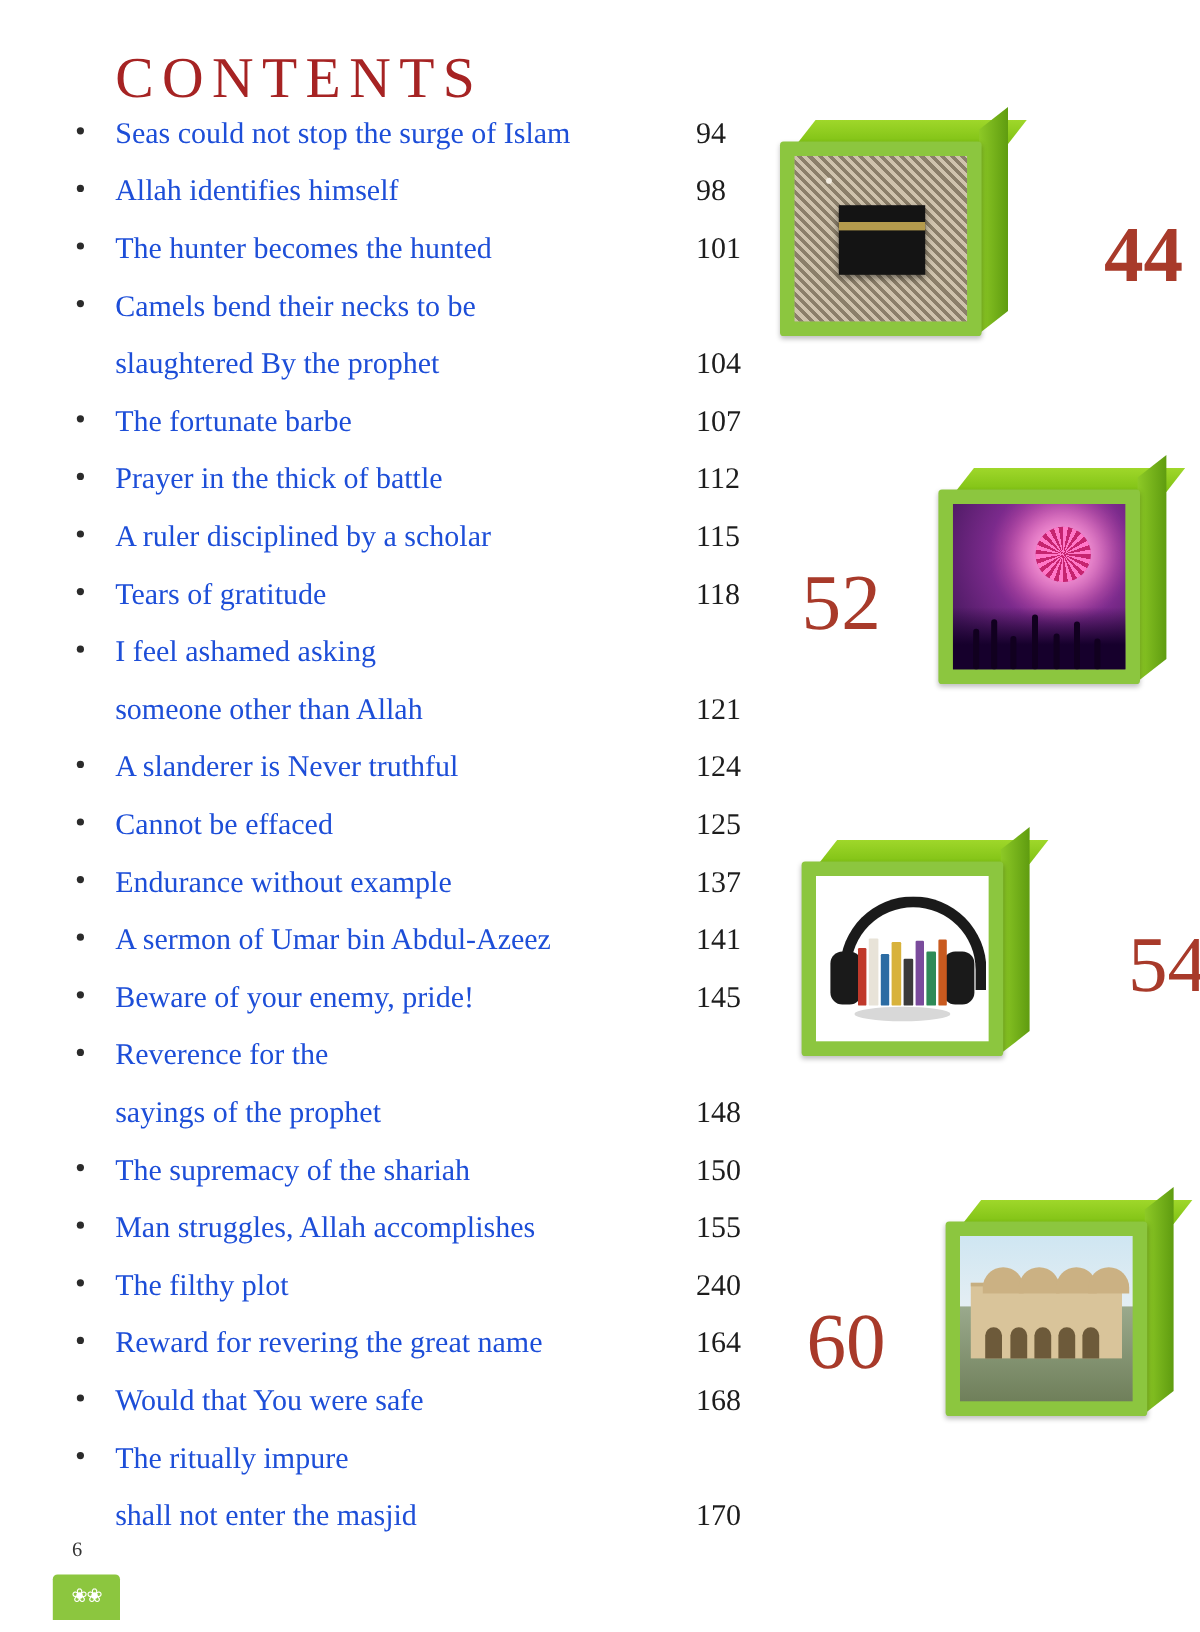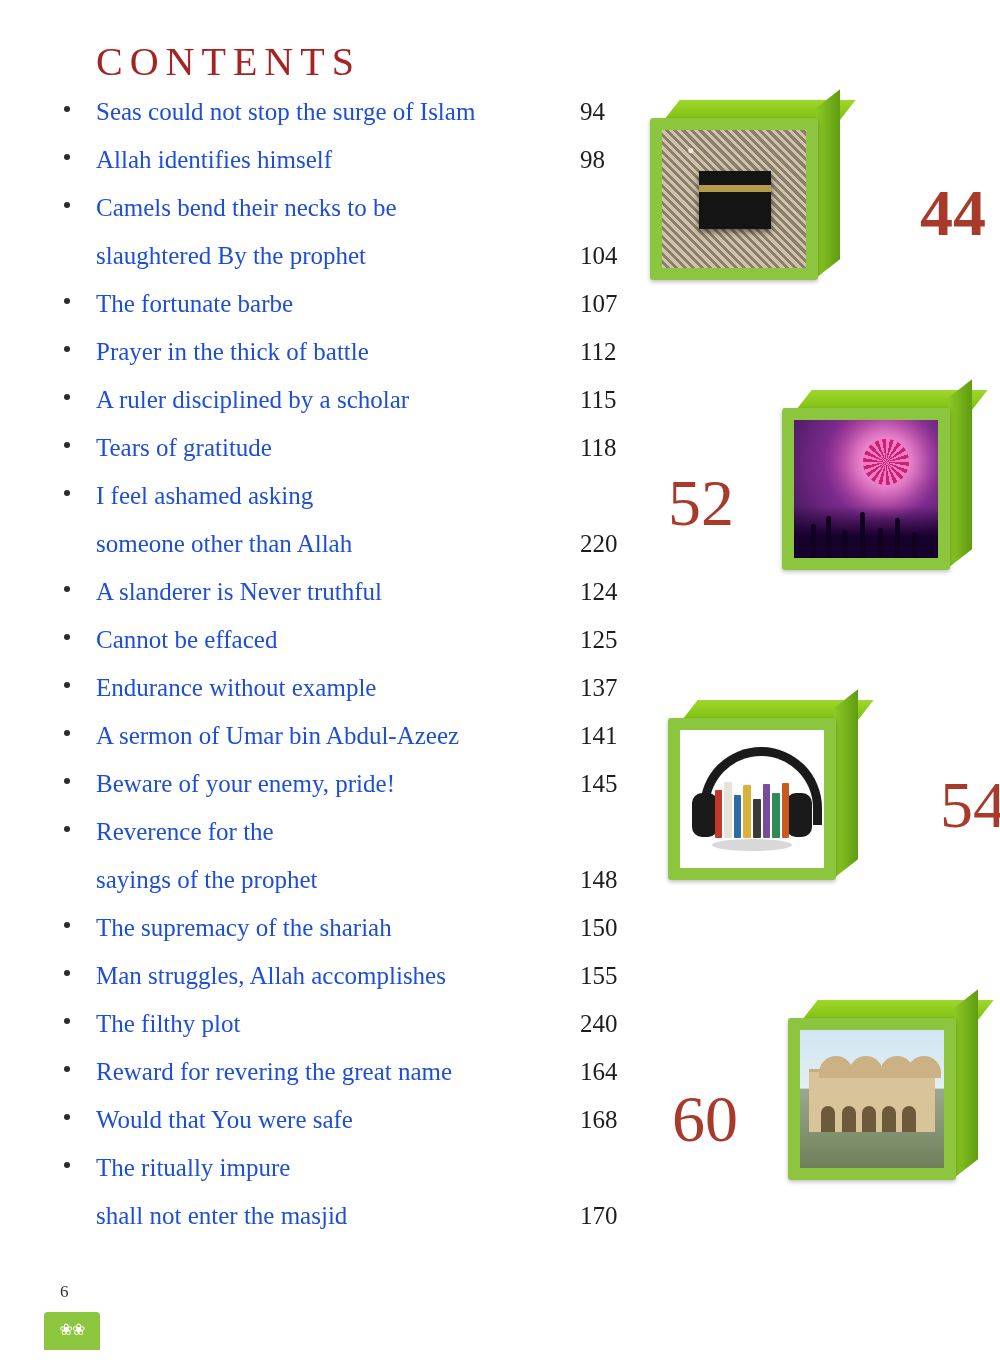--- a/index.html
+++ b/index.html
@@ -19,21 +19,21 @@
     position: relative;
     width: 1000px;
     height: 1360px;
   }
 
   
   .contents-heading {
     position: absolute;
     left: 96px;
     top: 38px;
-    font-size: 40px;
+    font-size: 48px;
     letter-spacing: 7px;
     color: #a62323;
     font-family: "Liberation Serif", serif;
     font-weight: normal;
   }
 
   
   .toc {
     position: absolute;
     left: 50px;
@@ -320,20 +320,25 @@
         <span class="toc-title">Seas could not stop the surge of Islam</span>
         <span class="toc-page">94</span>
       </div>
       <div class="toc-row">
         <span class="bullet"></span>
         <span class="toc-title">Allah identifies himself</span>
         <span class="toc-page">98</span>
       </div>
       <div class="toc-row">
         <span class="bullet"></span>
+        <span class="toc-title">The hunter becomes the hunted</span>
+        <span class="toc-page">101</span>
+      </div>
+      <div class="toc-row">
+        <span class="bullet"></span>
         <span class="toc-title">Camels bend their necks to be</span>
         <span class="toc-page"></span>
       </div>
       <div class="toc-row cont">
         <span class="toc-title">slaughtered By the prophet</span>
         <span class="toc-page">104</span>
       </div>
       <div class="toc-row">
         <span class="bullet"></span>
         <span class="toc-title">The fortunate barbe</span>
@@ -354,21 +359,21 @@
         <span class="toc-title">Tears of gratitude</span>
         <span class="toc-page">118</span>
       </div>
       <div class="toc-row">
         <span class="bullet"></span>
         <span class="toc-title">I feel ashamed asking</span>
         <span class="toc-page"></span>
       </div>
       <div class="toc-row cont">
         <span class="toc-title">someone other than Allah</span>
-        <span class="toc-page">220</span>
+        <span class="toc-page">121</span>
       </div>
       <div class="toc-row">
         <span class="bullet"></span>
         <span class="toc-title">A slanderer is Never truthful</span>
         <span class="toc-page">124</span>
       </div>
       <div class="toc-row">
         <span class="bullet"></span>
         <span class="toc-title">Cannot be effaced</span>
         <span class="toc-page">125</span>

